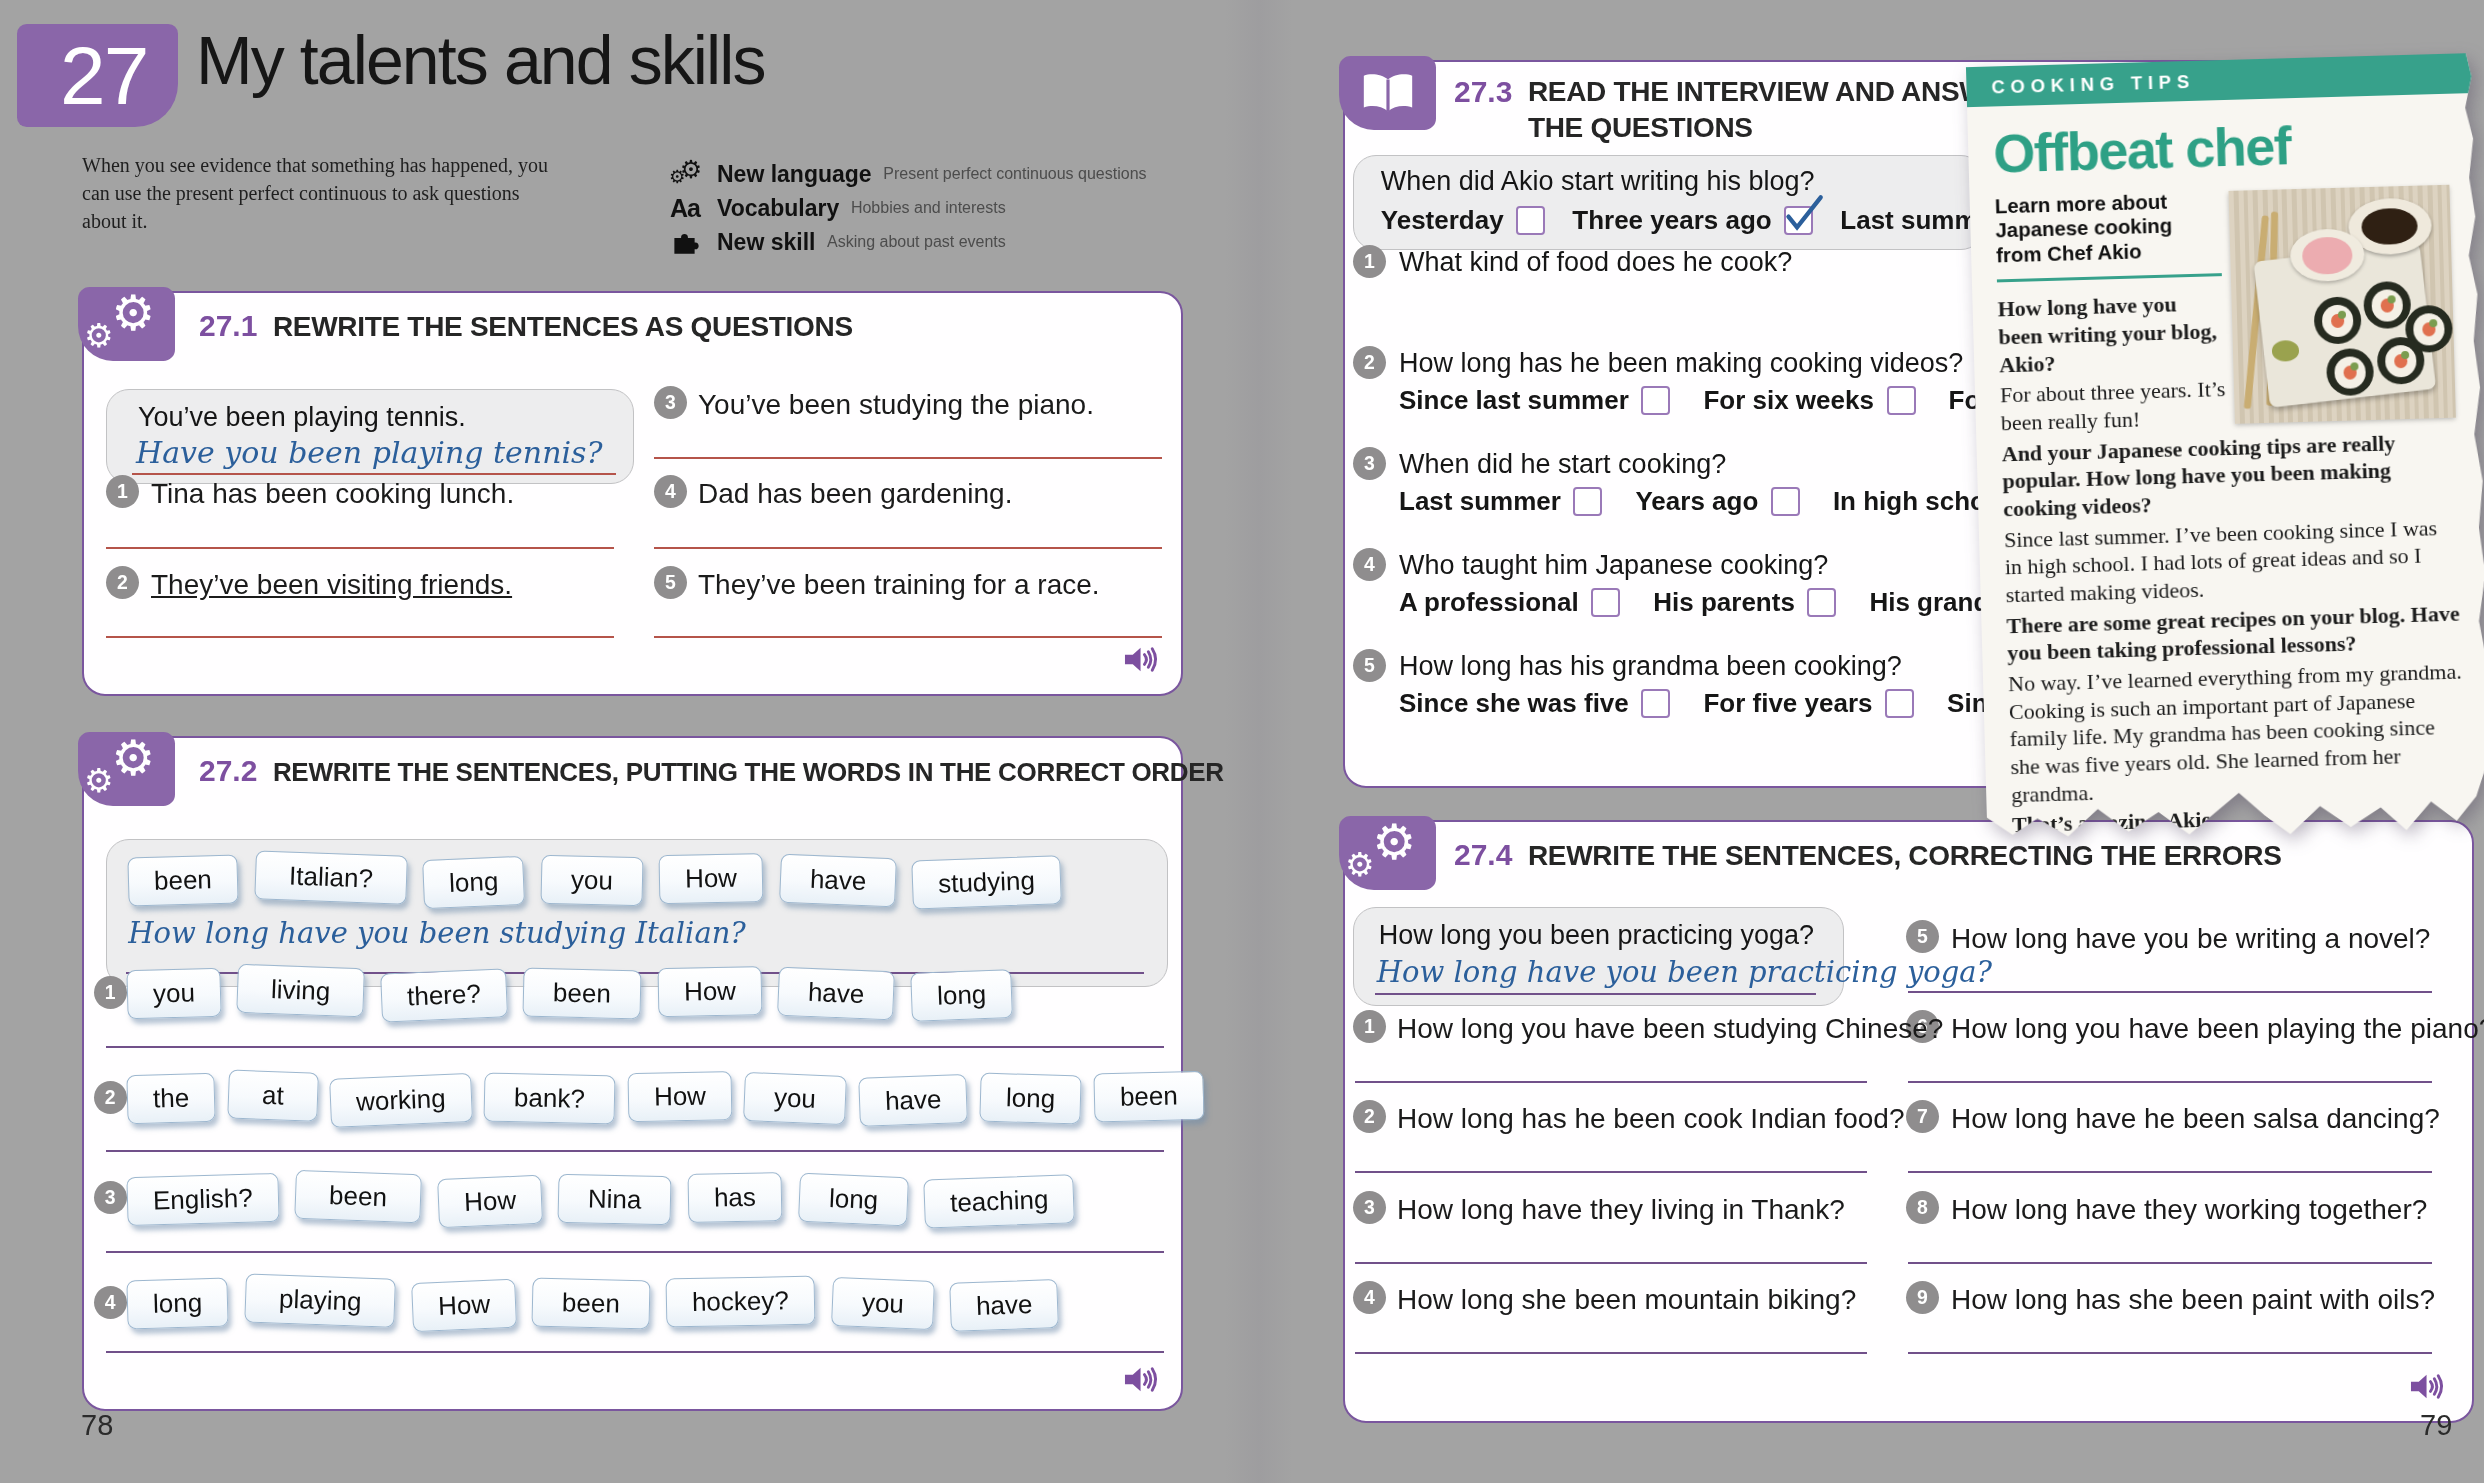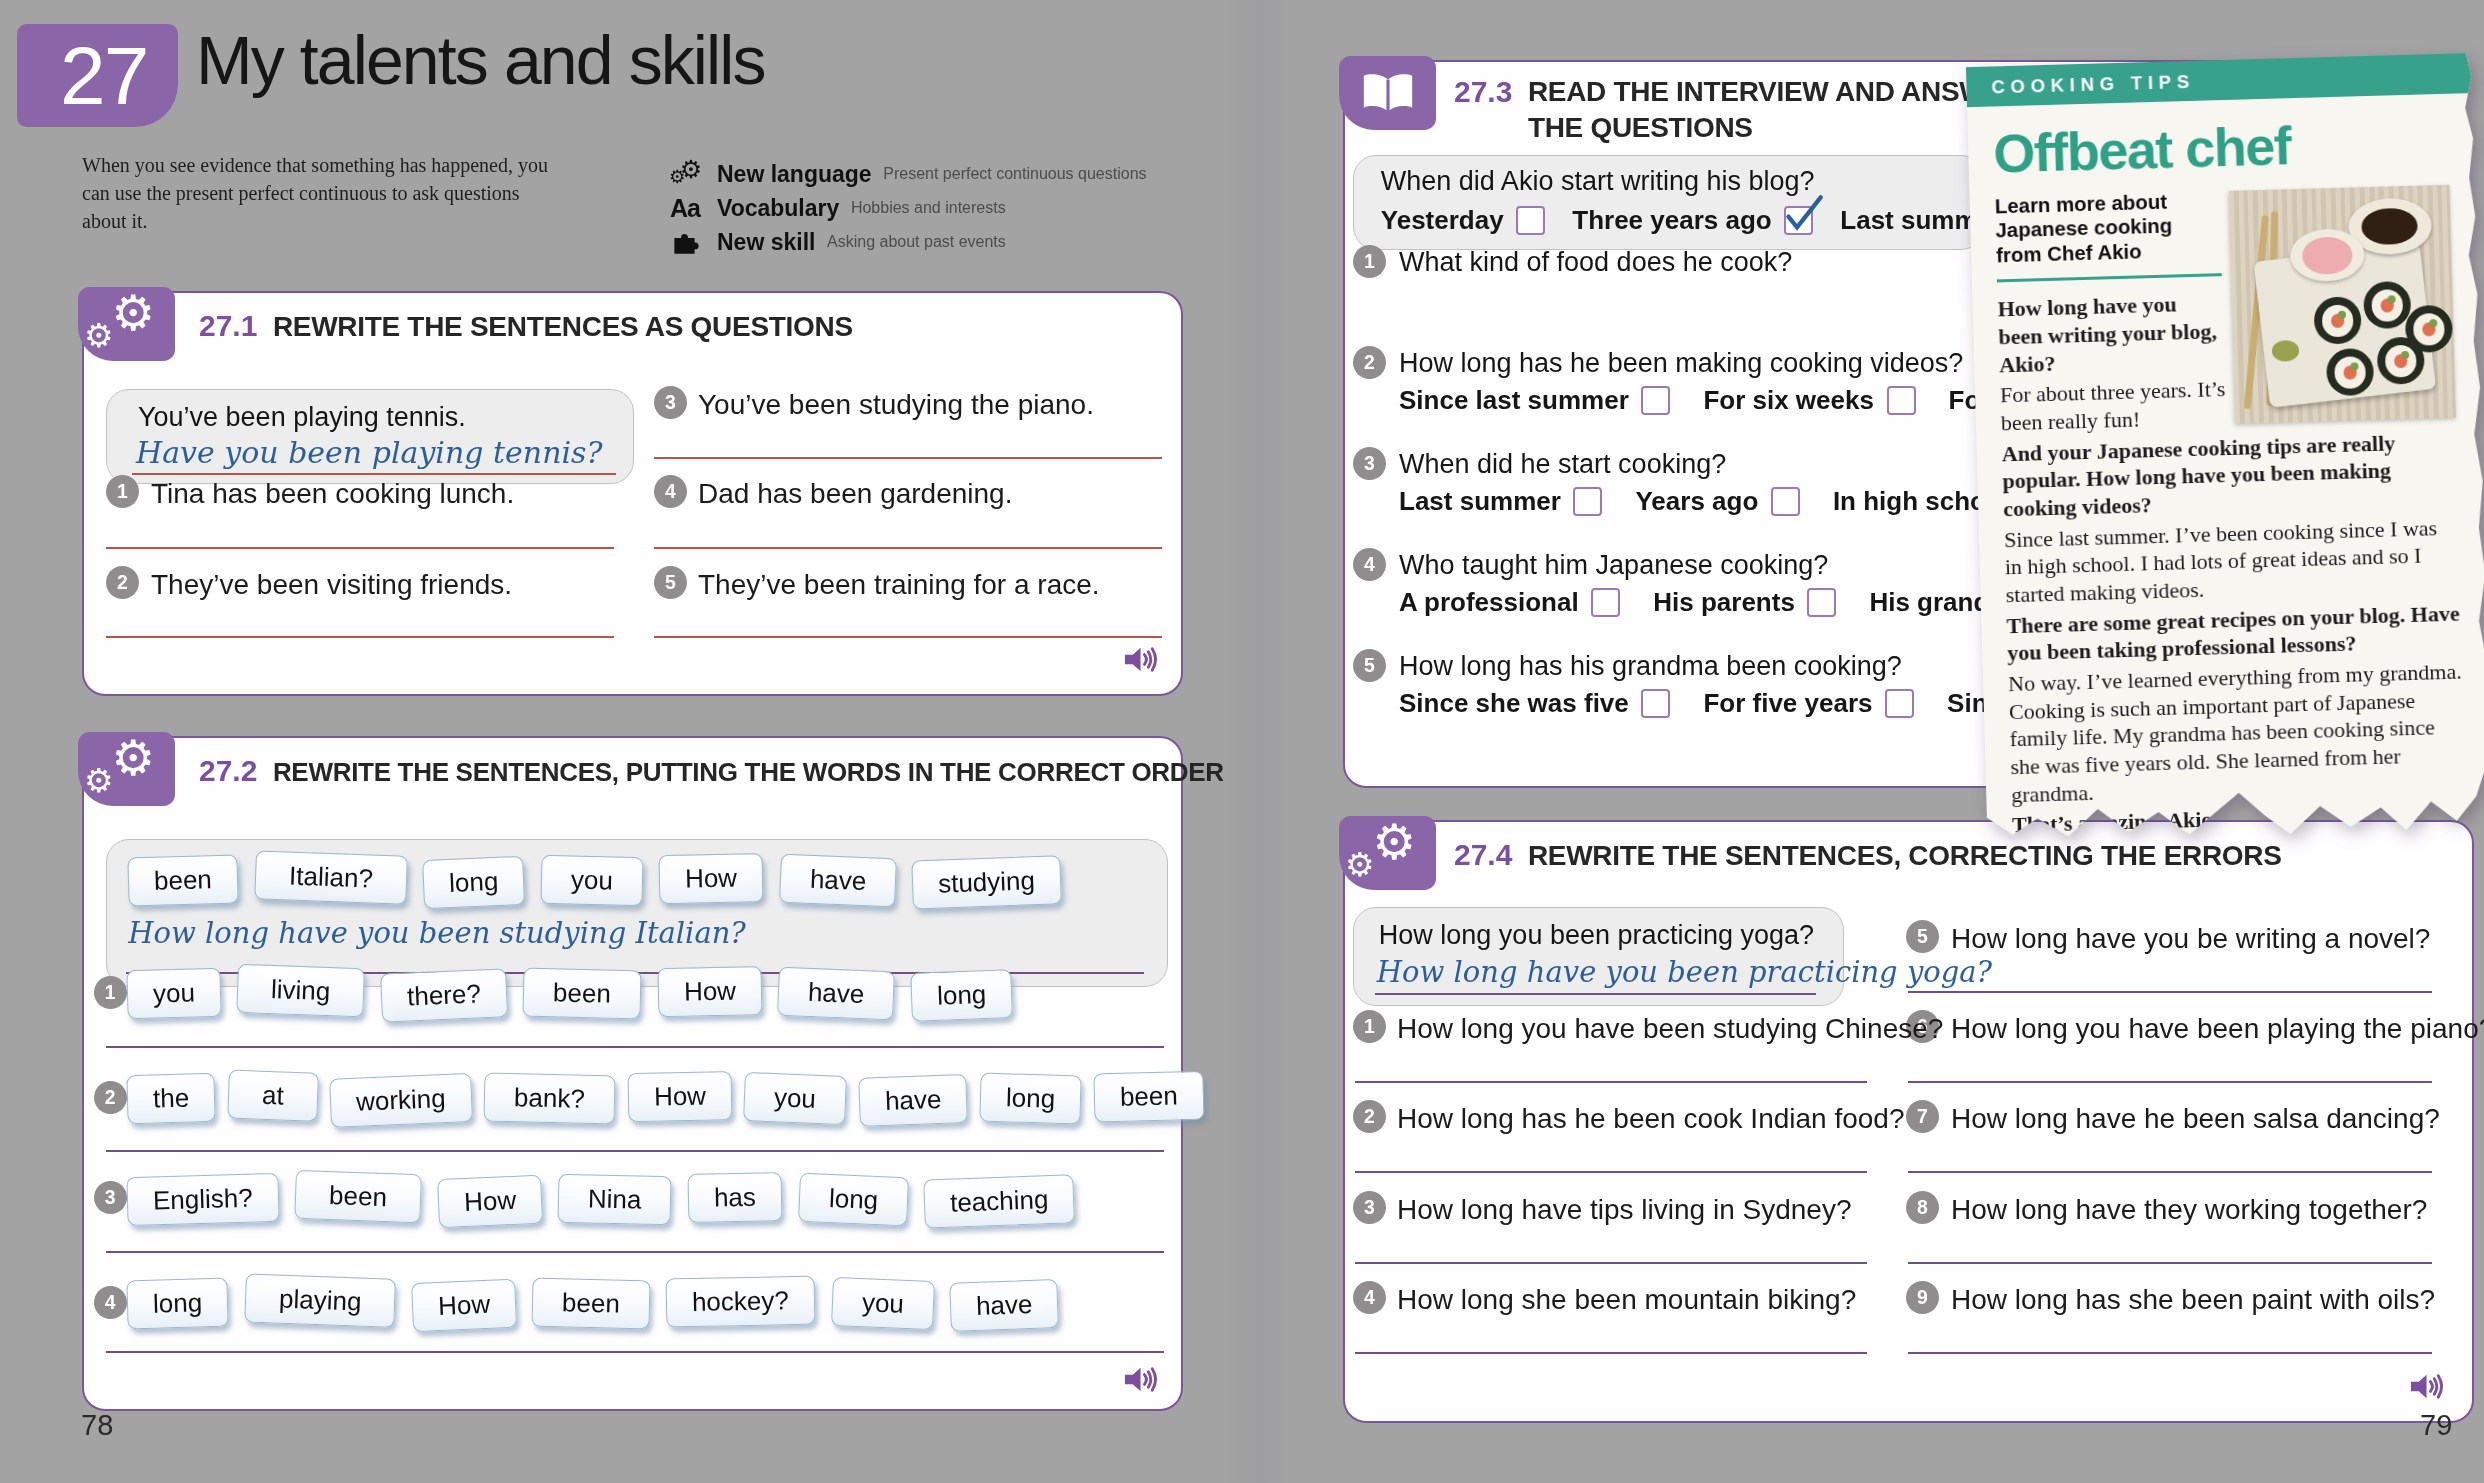--- a/index.html
+++ b/index.html
@@ -158,21 +158,21 @@
     <div class="ans-line red" style="left:570px;top:164px;width:508px;"></div>
 
     <div class="badge" style="left:22px;top:182px;">1</div>
     <span class="item-text" style="left:67px;top:185px;">Tina has been cooking lunch.</span>
     <div class="badge" style="left:570px;top:182px;">4</div>
     <span class="item-text" style="left:614px;top:185px;">Dad has been gardening.</span>
     <div class="ans-line red" style="left:22px;top:254px;width:508px;"></div>
     <div class="ans-line red" style="left:570px;top:254px;width:508px;"></div>
 
     <div class="badge" style="left:22px;top:273px;">2</div>
-    <span class="item-text" style="left:67px;top:276px;">They’ve been visiting friends.</span>
+    <span class="item-text" style="left:67px;top:276px;text-decoration:underline;">They’ve been visiting friends.</span>
     <div class="badge" style="left:570px;top:273px;">5</div>
     <span class="item-text" style="left:614px;top:276px;">They’ve been training for a race.</span>
     <div class="ans-line red" style="left:22px;top:343px;width:508px;"></div>
     <div class="ans-line red" style="left:570px;top:343px;width:508px;"></div>
     <svg class="audio" style="left:1040px;top:351px;" viewBox="0 0 38 30">
       <polygon points="1,10 9,10 17,3 17,27 9,20 1,20" fill="#7d4fa0"></polygon>
       <path d="M21 10 Q25 15 21 20" stroke="#7d4fa0" stroke-width="3" fill="none" stroke-linecap="round"></path>
       <path d="M25 7 Q30 15 25 23" stroke="#7d4fa0" stroke-width="3" fill="none" stroke-linecap="round"></path>
       <path d="M29 4 Q36 15 29 26" stroke="#7d4fa0" stroke-width="3" fill="none" stroke-linecap="round"></path>
     </svg>
@@ -449,21 +449,21 @@
 
     <div class="badge" style="left:7.8px;top:188px;">1</div>
     <span class="item-text" style="left:52px;top:191px;">How long you have been studying Chinese?</span>
     <div class="ans-line" style="left:9.7px;top:259px;width:512px;"></div>
 
     <div class="badge" style="left:7.8px;top:278px;">2</div>
     <span class="item-text" style="left:52px;top:281px;">How long has he been cook Indian food?</span>
     <div class="ans-line" style="left:9.7px;top:349px;width:512px;"></div>
 
     <div class="badge" style="left:7.8px;top:369px;">3</div>
-    <span class="item-text" style="left:52px;top:372px;">How long have tips living in Sydney?</span>
+    <span class="item-text" style="left:52px;top:372px;">How long have they living in Thank?</span>
     <div class="ans-line" style="left:9.7px;top:440px;width:512px;"></div>
 
     <div class="badge" style="left:7.8px;top:459px;">4</div>
     <span class="item-text" style="left:52px;top:462px;">How long she been mountain biking?</span>
     <div class="ans-line" style="left:9.7px;top:530px;width:512px;"></div>
 
     <svg class="audio" style="left:1065px;top:549px;" viewBox="0 0 38 30">
       <polygon points="1,10 9,10 17,3 17,27 9,20 1,20" fill="#7d4fa0"></polygon>
       <path d="M21 10 Q25 15 21 20" stroke="#7d4fa0" stroke-width="3" fill="none" stroke-linecap="round"></path>
       <path d="M25 7 Q30 15 25 23" stroke="#7d4fa0" stroke-width="3" fill="none" stroke-linecap="round"></path>

